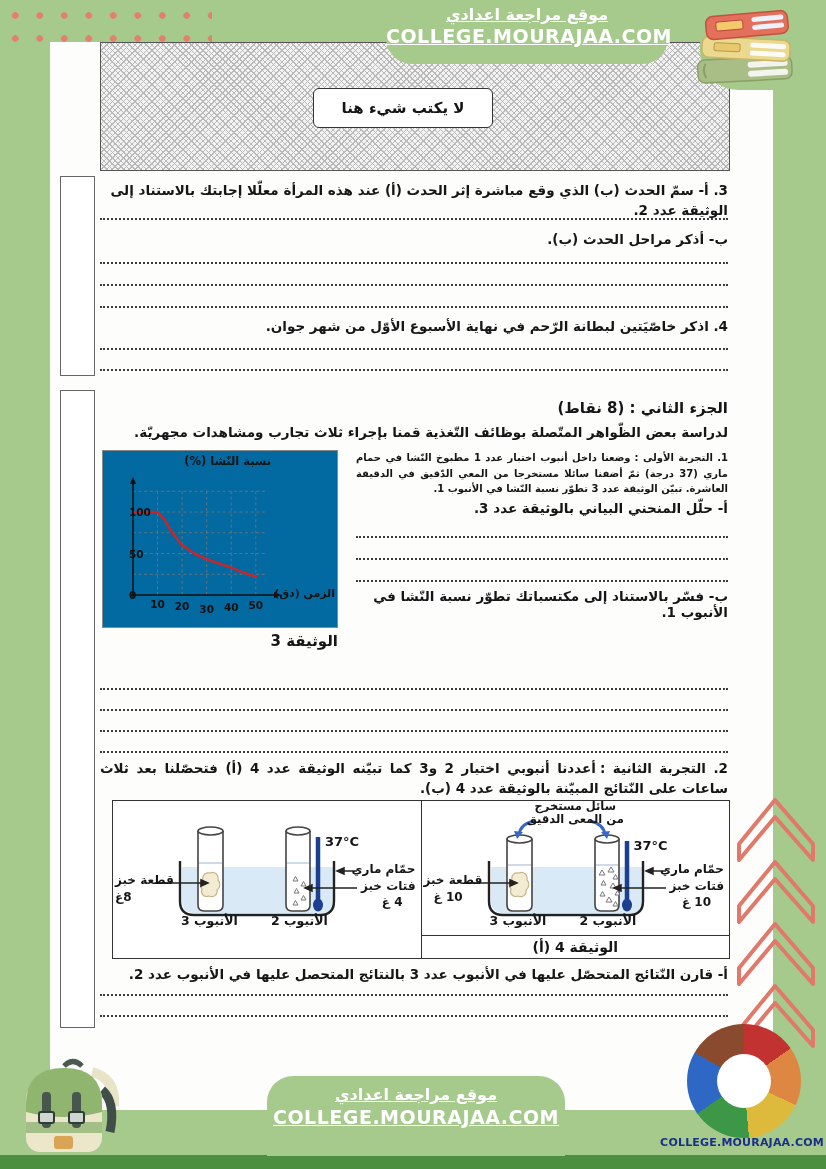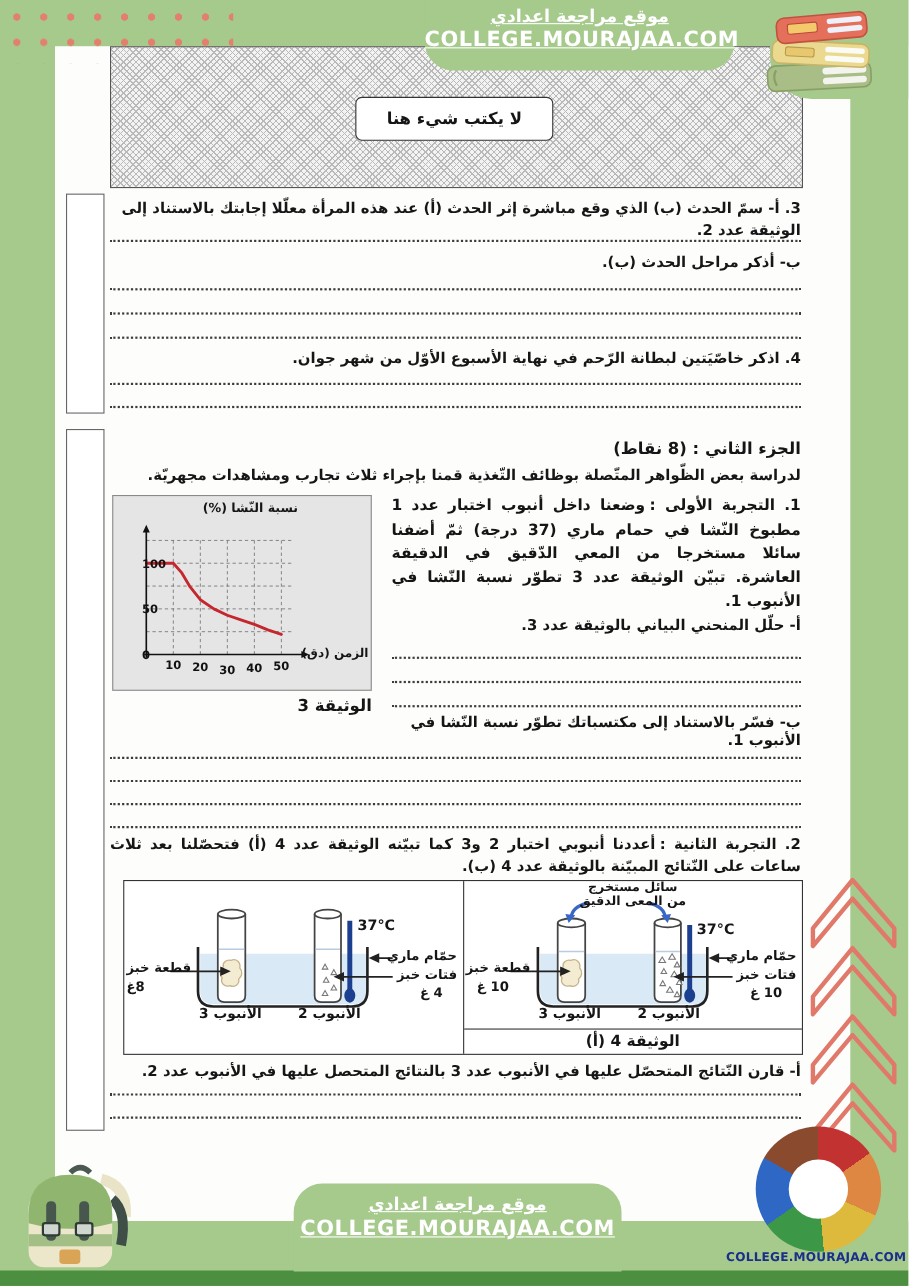--- a/index.html
+++ b/index.html
@@ -22,40 +22,40 @@
   .bottom-tab .t1{margin-top:9px;font-size:16px;font-weight:700;color:#fff;text-decoration:underline;}
   .bottom-tab .t2{margin-top:2px;font-size:19px;font-weight:700;color:#fff;text-decoration:underline;letter-spacing:.5px;}
   .dots{position:absolute;left:0;top:2px;width:212px;height:56px;z-index:6;
         background-image:radial-gradient(circle,#e37f6c 3px,rgba(0,0,0,0) 3.6px);
         background-size:24.5px 23px;background-position:3px 2px;}
   
   .hatch{position:absolute;left:100px;top:42px;width:628px;height:127px;z-index:1;
          background-color:#f3f3f3;border:1.5px solid #555;
          background-image:repeating-linear-gradient(45deg,#b9b9b9 0 1px,rgba(0,0,0,0) 1px 4px),
                           repeating-linear-gradient(-45deg,#b9b9b9 0 1px,rgba(0,0,0,0) 1px 4px);}
-  .nowrite{position:absolute;left:222px;top:45px;width:178px;height:38px;background:#fff;
+  .nowrite{position:absolute;left:212px;top:45px;width:178px;height:38px;background:#fff;
            border:1.5px solid #333;border-radius:6px;display:flex;align-items:center;justify-content:center;
            font-size:15px;font-weight:700;direction:rtl;}
   
   .mbox{position:absolute;border:1.6px solid #666;background:#fff;}
   
   .blk{position:absolute;left:100px;width:628px;direction:rtl;text-align:right;
        font-size:13.5px;line-height:1.5;font-weight:600;color:#161616;}
   .blk.just{text-align:justify;}
   .h2{font-size:15px;font-weight:700;}
   .dl{position:absolute;border-bottom:2px dotted #3c3c3c;height:0;}
   .dlf{border-bottom:2px dotted #3c3c3c;height:20px;}
   .lead{font-weight:700;margin-left:4px;}
   
   .exp1row{position:absolute;left:100px;top:450px;width:628px;direction:rtl;display:flex;}
   .exp1text{width:372px;}
-  .exp1text p{margin:0;text-align:justify;font-size:14px;line-height:1.55;font-weight:600;}
+  .exp1text p{margin:0;text-align:justify;font-size:10px;line-height:1.55;font-weight:600;}
   .exp1text .qline{margin-top:3px;font-size:13.5px;font-weight:600;}
   .fig{width:248px;margin-right:8px;}
-  .chart-box{position:relative;width:234px;height:176px;background:#e5e5e5;border:1.2px solid #8a8a8a;margin-right:10px;}
+  .chart-box{position:relative;width:234px;height:176px;background:#0369a1;border:1.2px solid #8a8a8a;margin-right:10px;}
   .chart-ylabel{position:absolute;left:28px;top:3px;width:140px;font-size:11.5px;font-weight:700;direction:rtl;text-align:right;}
   .chart-xlabel{position:absolute;left:168px;top:132px;width:64px;font-size:11px;font-weight:700;direction:rtl;white-space:nowrap;}
   .chart-cap{width:234px;margin-right:10px;font-size:15px;font-weight:700;margin-top:4px;direction:rtl;}
   .tick{font-size:10.5px;font-weight:700;fill:#111;font-family:"DejaVu Sans",sans-serif;}
   .grid{stroke:#777;stroke-width:.8;stroke-dasharray:3,2.6;fill:none;}
   .axis{stroke:#111;stroke-width:1.5;}
   
   .diagbox{position:absolute;left:112px;top:800px;width:616px;height:157px;border:1.6px solid #333;
            background:#fff;display:flex;direction:rtl;}
   .panel{position:relative;width:50%;height:100%;}

